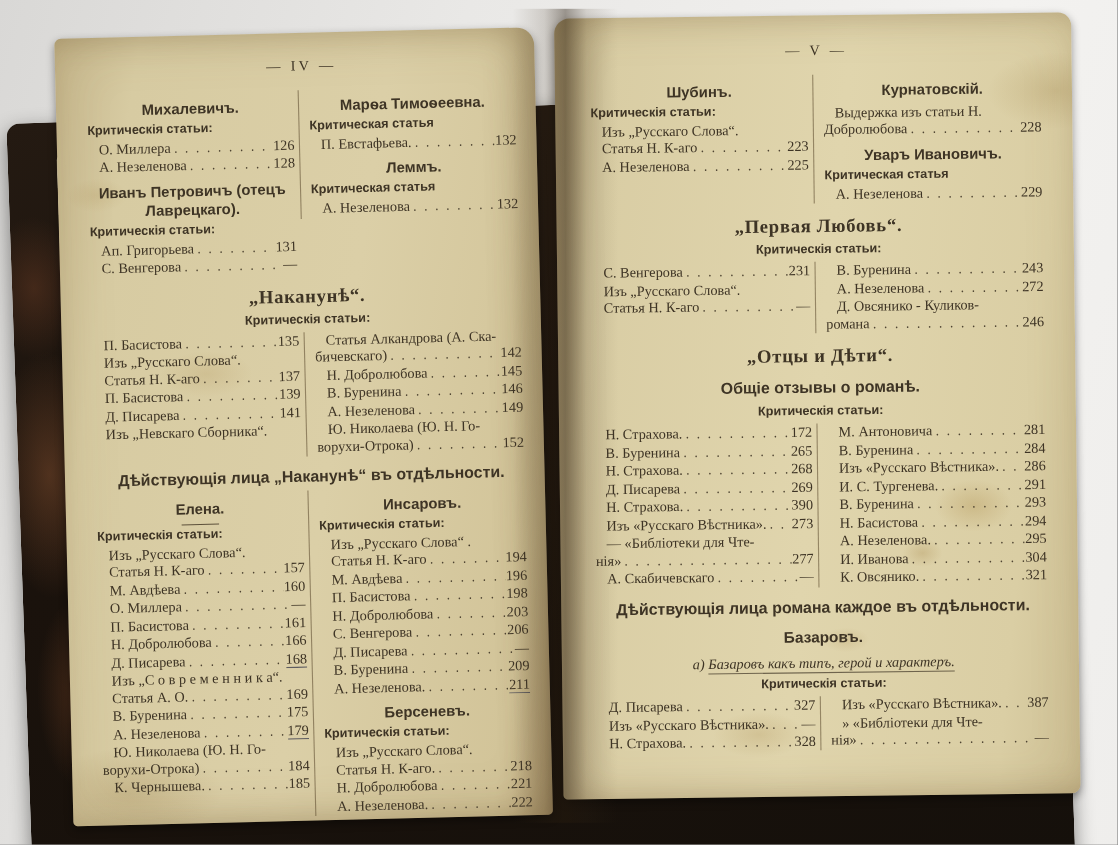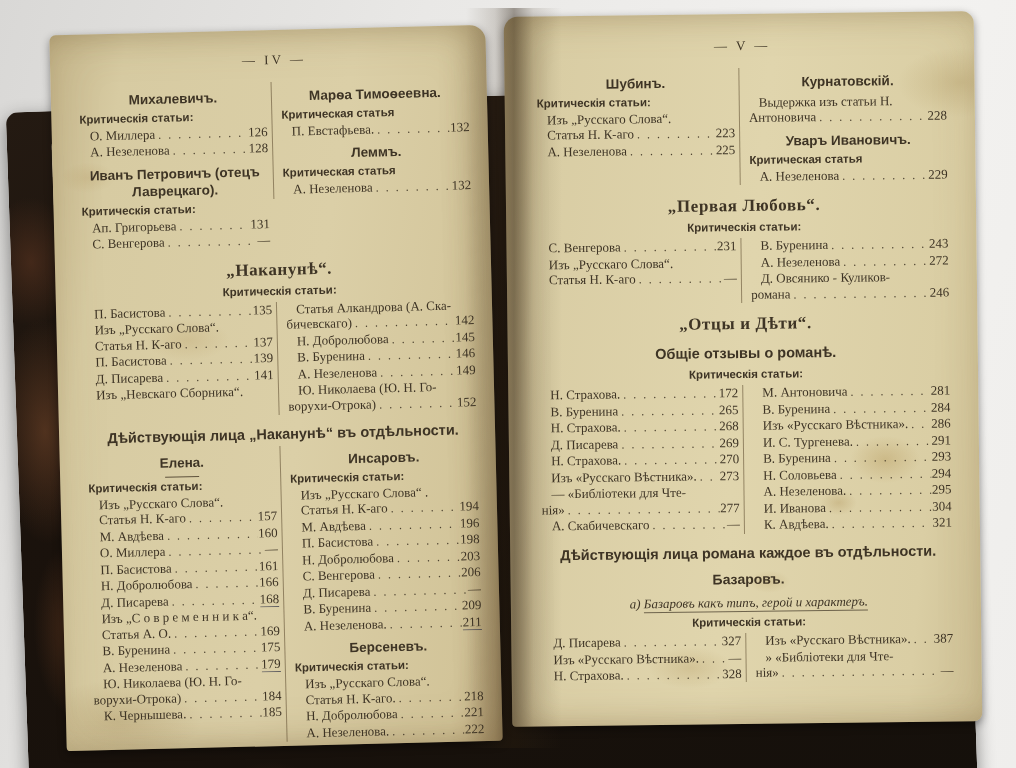--- a/index.html
+++ b/index.html
@@ -384,21 +384,21 @@
                 </div>
               </div>
             </div>
             <div class="col">
               <div class="sec">
                 <div class="sec-title">Курнатовскій.</div>
                 <div class="entry">
                   <span class="t ind">Выдержка изъ статьи Н.</span>
                 </div>
                 <div class="entry">
-                  <span class="t">Антоновича</span>
+                  <span class="t">Добролюбова</span>
                   <span class="dots"></span>
                   <span class="pg">228</span>
                 </div>
               </div>
               <div class="sec">
                 <div class="sec-title">Уваръ Ивановичъ.</div>
                 <div class="sec-label">Критическая статья</div>
                 <div class="entry">
                   <span class="t ind">А. Незеленова</span>
                   <span class="dots"></span>
@@ -476,21 +476,21 @@
                   <span class="pg">268</span>
                 </div>
                 <div class="entry">
                   <span class="t ind">Д. Писарева</span>
                   <span class="dots"></span>
                   <span class="pg">269</span>
                 </div>
                 <div class="entry">
                   <span class="t ind">Н. Страхова.</span>
                   <span class="dots"></span>
-                  <span class="pg">270</span>
+                  <span class="pg">390</span>
                 </div>
                 <div class="entry">
                   <span class="t ind">Изъ «Русскаго Вѣстника».</span>
                   <span class="dots"></span>
                   <span class="pg">273</span>
                 </div>
                 <div class="entry">
                   <span class="t ind">— «Библіотеки для Чте-</span>
                 </div>
                 <div class="entry">
@@ -526,36 +526,36 @@
                   <span class="t ind">И. С. Тургенева.</span>
                   <span class="dots"></span>
                   <span class="pg">291</span>
                 </div>
                 <div class="entry">
                   <span class="t ind">В. Буренина</span>
                   <span class="dots"></span>
                   <span class="pg">293</span>
                 </div>
                 <div class="entry">
-                  <span class="t ind">Н. Соловьева</span>
+                  <span class="t ind">Н. Басистова</span>
                   <span class="dots"></span>
                   <span class="pg">294</span>
                 </div>
                 <div class="entry">
                   <span class="t ind">А. Незеленова.</span>
                   <span class="dots"></span>
                   <span class="pg">295</span>
                 </div>
                 <div class="entry">
                   <span class="t ind">И. Иванова</span>
                   <span class="dots"></span>
                   <span class="pg">304</span>
                 </div>
                 <div class="entry">
-                  <span class="t ind">К. Авдѣева.</span>
+                  <span class="t ind">К. Овсянико.</span>
                   <span class="dots"></span>
                   <span class="pg">321</span>
                 </div>
               </div>
             </div>
           </div>
         </div>
         <div class="row">
           <div class="h2">Дѣйствующія лица романа каждое въ отдѣльности.</div>
           <div class="h3">Базаровъ.</div>

